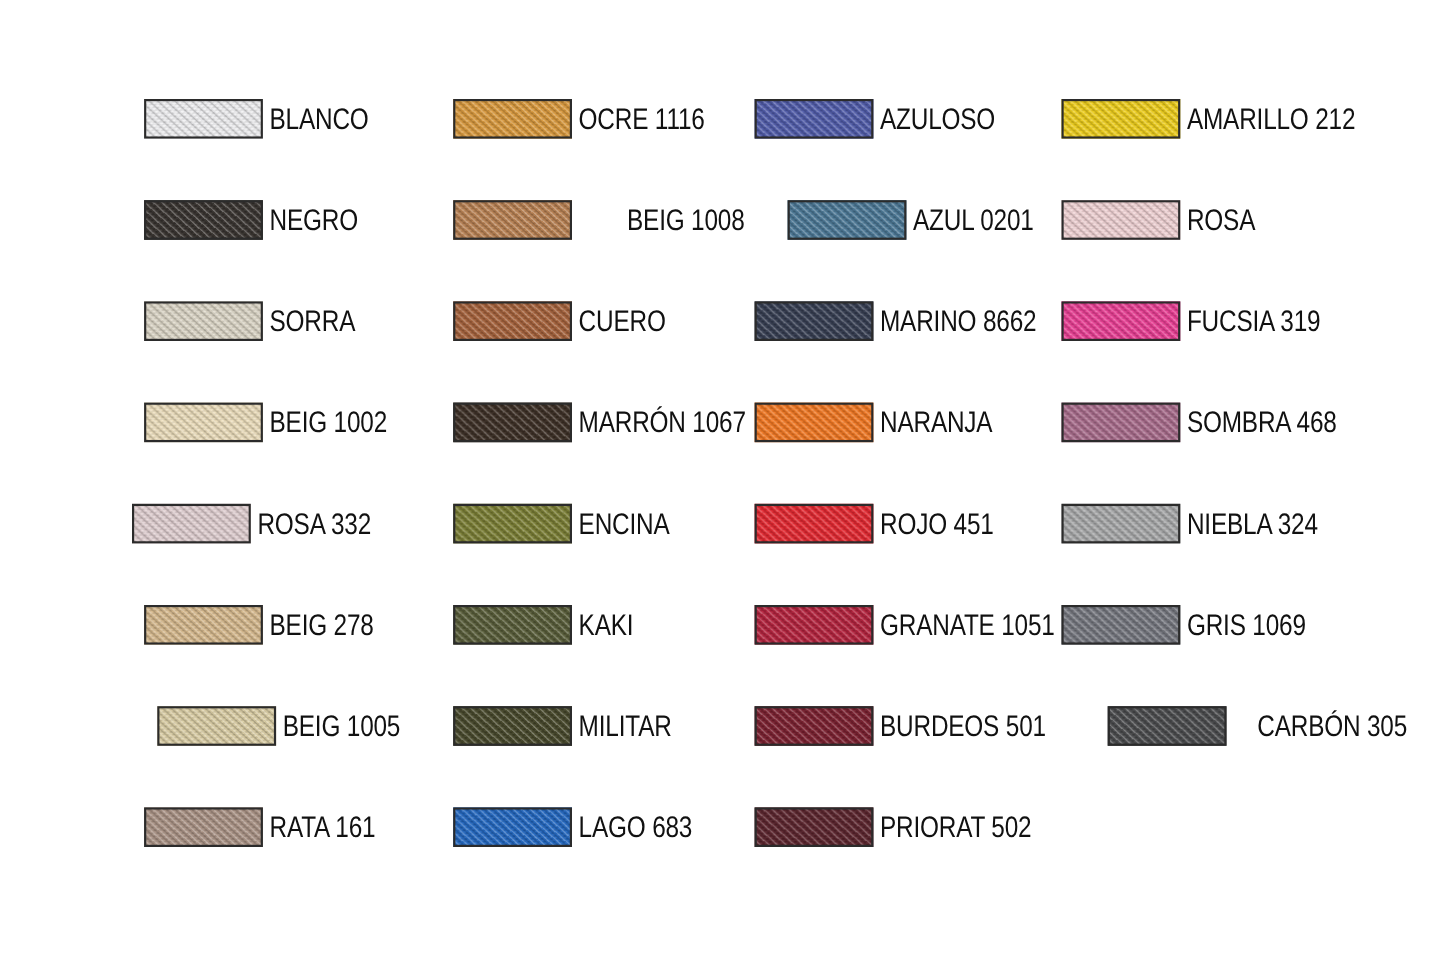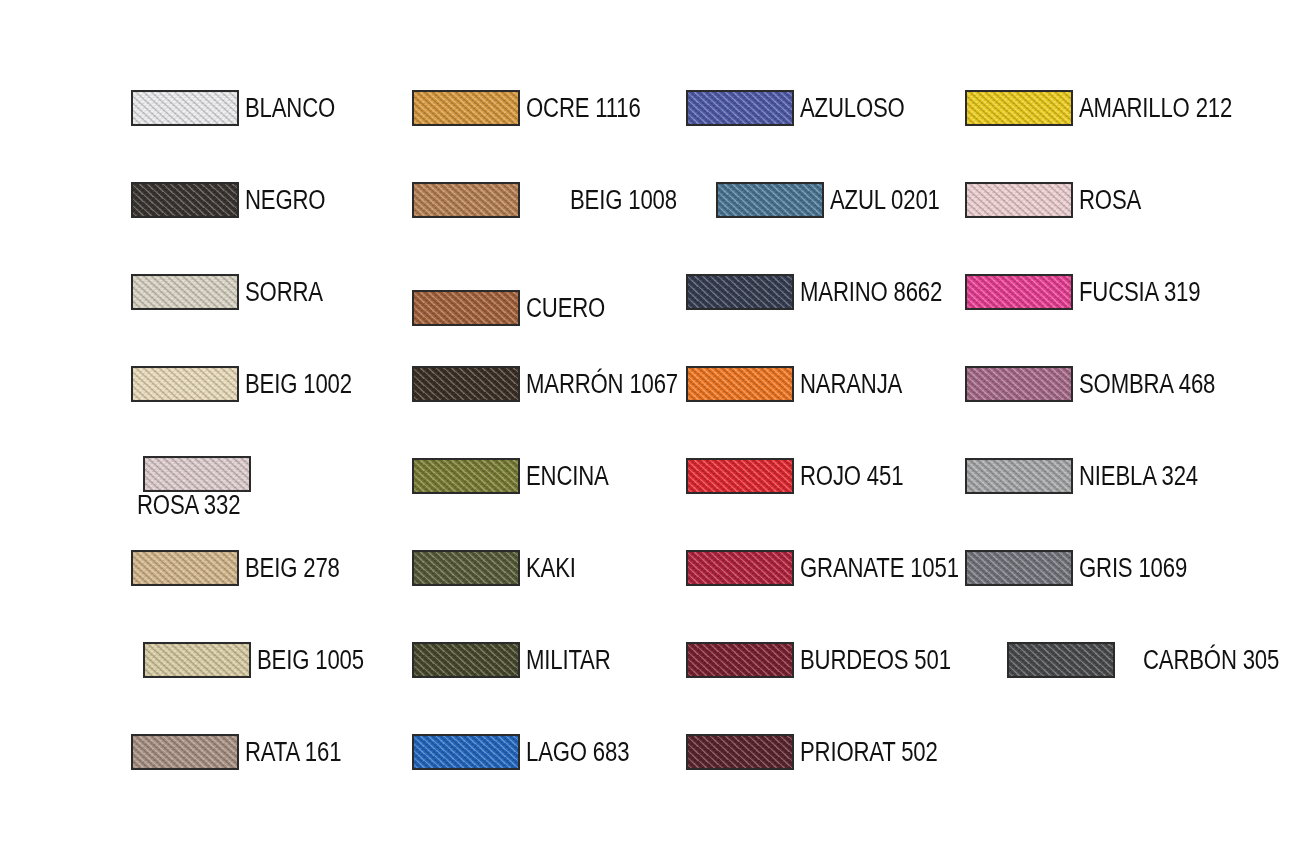--- a/index.html
+++ b/index.html
@@ -138,21 +138,21 @@
         <div class="weave"></div>
       </div>
       <div class="swatch-label">ROSA</div>
     </div>
     <div class="swatch-cell" style="position: absolute; left: 131px; top: 272px;">
       <div class="swatch-chip" title="SORRA" style="width: 108px; height: 36px; background: rgb(222, 216, 200); border-color: rgb(43, 43, 43);">
         <div class="weave"></div>
       </div>
       <div class="swatch-label">SORRA</div>
     </div>
-    <div class="swatch-cell" style="position: absolute; left: 412px; top: 272px; margin-top: 16px;">
+    <div class="swatch-cell" style="position: absolute; left: 412px; top: 272px;">
       <div class="swatch-chip" title="CUERO" style="width: 108px; height: 36px; background: rgb(168, 98, 58); border-color: rgb(43, 43, 43);">
         <div class="weave"></div>
       </div>
       <div class="swatch-label">CUERO</div>
     </div>
     <div class="swatch-cell" style="position: absolute; left: 686px; top: 272px;">
       <div class="swatch-chip" title="MARINO 8662" style="width: 108px; height: 36px; background: rgb(52, 60, 81); border-color: rgb(43, 43, 43);">
         <div class="weave"></div>
       </div>
       <div class="swatch-label">MARINO 8662</div>
@@ -180,21 +180,21 @@
         <div class="weave"></div>
       </div>
       <div class="swatch-label">NARANJA</div>
     </div>
     <div class="swatch-cell" style="position: absolute; left: 965px; top: 364px;">
       <div class="swatch-chip" title="SOMBRA 468" style="width: 108px; height: 36px; background: rgb(170, 107, 140); border-color: rgb(43, 43, 43);">
         <div class="weave"></div>
       </div>
       <div class="swatch-label">SOMBRA 468</div>
     </div>
-    <div class="swatch-cell" style="position: absolute; left: 131px; top: 456px; flex-direction: column;">
+    <div class="swatch-cell" style="position: absolute; left: 120px; top: 456px;">
       <div class="swatch-chip" title="ROSA 332" style="width: 108px; height: 36px; background: rgb(227, 209, 211); border-color: rgb(43, 43, 43);">
         <div class="weave"></div>
       </div>
       <div class="swatch-label">ROSA 332</div>
     </div>
     <div class="swatch-cell" style="position: absolute; left: 412px; top: 456px;">
       <div class="swatch-chip" title="ENCINA" style="width: 108px; height: 36px; background: rgb(122, 126, 50); border-color: rgb(43, 43, 43);">
         <div class="weave"></div>
       </div>
       <div class="swatch-label">ENCINA</div>

